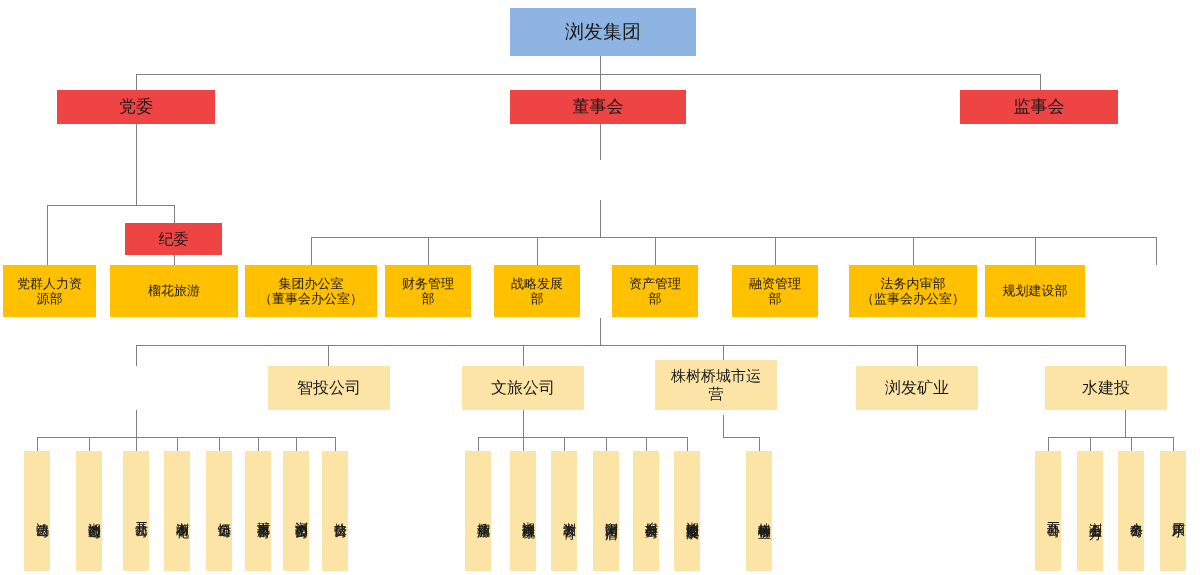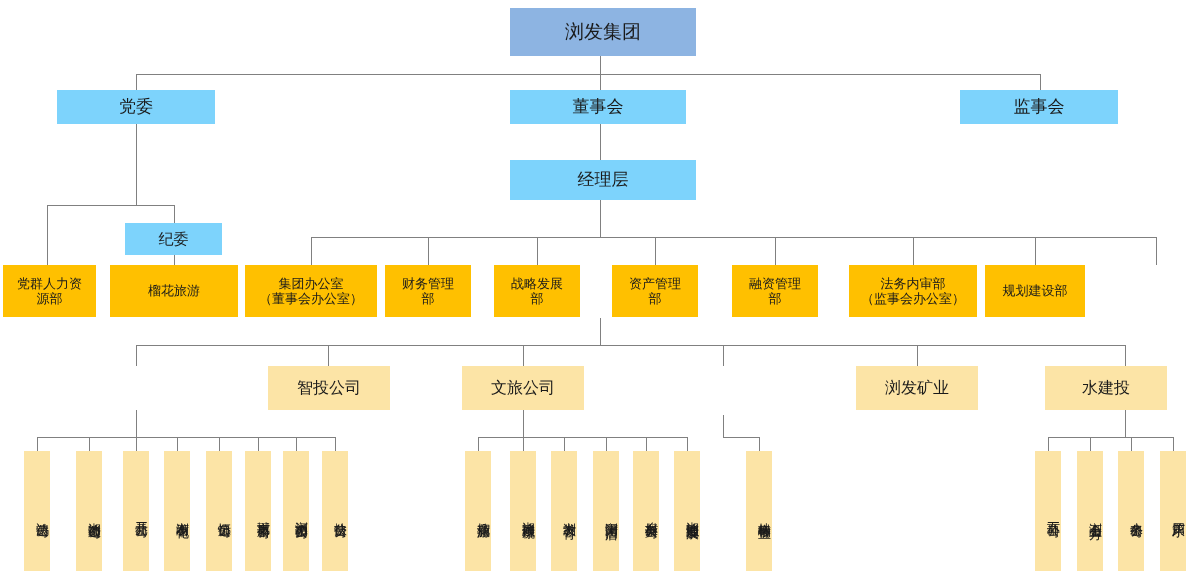--- a/index.html
+++ b/index.html
@@ -16,21 +16,21 @@
     box-sizing:border-box;
     display:flex;
     align-items:center;
     justify-content:center;
     text-align:center;
     color:#1a1a1a;
     line-height:1.18;
     white-space:pre-line;
   }
   .lvl-root{background:#8db4e2;font-size:19px;}
-  .lvl-green{background:#7dd3fc;font-size:17px;}
+  .lvl-green{background:#ef4444;font-size:17px;}
   .lvl-dept{background:#ffc000;font-size:13px;}
   .lvl-sub{background:#fce4a6;font-size:16px;}
   .lvl-leaf{
     background:#fce4a6;
     font-size:13px;
     writing-mode:vertical-rl;
     text-orientation:upright;
     letter-spacing:1px;
     padding-top:6px;
     align-items:flex-start;
@@ -111,21 +111,20 @@
   <div class="line v" style="left:1090px;top:437px;height:14px;"></div>
   <div class="line v" style="left:1131px;top:437px;height:14px;"></div>
   <div class="line v" style="left:1173px;top:437px;height:14px;"></div>
 
   <div class="node lvl-root" style="left:510px;top:8px;width:186px;height:48px;">浏发集团</div>
 
   <div class="node lvl-green" style="left:57px;top:90px;width:158px;height:34px;">党委</div>
   <div class="node lvl-green" style="left:510px;top:90px;width:176px;height:34px;">董事会</div>
   <div class="node lvl-green" style="left:960px;top:90px;width:158px;height:34px;">监事会</div>
 
-  <div class="node lvl-green" style="left:510px;top:160px;width:186px;height:40px;">经理层</div>
 
   <div class="node lvl-green" style="left:125px;top:223px;width:97px;height:32px;font-size:15px;">纪委</div>
 
   <div class="node lvl-dept" style="left:3px;top:265px;width:93px;height:52px;">党群人力资
 源部</div>
   <div class="node lvl-dept" style="left:110px;top:265px;width:128px;height:52px;">榴花旅游</div>
   <div class="node lvl-dept" style="left:245px;top:265px;width:132px;height:52px;">集团办公室
 （董事会办公室）</div>
   <div class="node lvl-dept" style="left:385px;top:265px;width:86px;height:52px;">财务管理
 部</div>
@@ -134,20 +133,22 @@
   <div class="node lvl-dept" style="left:612px;top:265px;width:86px;height:52px;">资产管理
 部</div>
   <div class="node lvl-dept" style="left:732px;top:265px;width:86px;height:52px;text-align:center;">融资管理
 部</div>
   <div class="node lvl-dept" style="left:849px;top:265px;width:128px;height:52px;">法务内审部
 （监事会办公室）</div>
   <div class="node lvl-dept" style="left:985px;top:265px;width:100px;height:52px;">规划建设部</div>
 
   <div class="node lvl-sub" style="left:268px;top:366px;width:122px;height:44px;">智投公司</div>
   <div class="node lvl-sub" style="left:462px;top:366px;width:122px;height:44px;">文旅公司</div>
+  <div class="node lvl-sub" style="left:655px;top:360px;width:122px;height:50px;font-size:15px;">株树桥城市运
+营</div>
   <div class="node lvl-sub" style="left:856px;top:366px;width:122px;height:44px;">浏发矿业</div>
   <div class="node lvl-sub" style="left:1045px;top:366px;width:122px;height:44px;">水建投</div>
 
   <div class="node lvl-leaf" style="left:24px;top:451px;width:26px;height:120px;">鸿达公司</div>
   <div class="node lvl-leaf" style="left:76px;top:451px;width:26px;height:120px;">湘赣边公司</div>
   <div class="node lvl-leaf" style="left:123px;top:451px;width:26px;height:120px;">开元公司</div>
   <div class="node lvl-leaf" style="left:164px;top:451px;width:26px;height:120px;">浏发中石化</div>
   <div class="node lvl-leaf" style="left:206px;top:451px;width:26px;height:120px;">恒远公司</div>
   <div class="node lvl-leaf" style="left:245px;top:451px;width:26px;height:120px;">城市更新公司</div>
   <div class="node lvl-leaf" style="left:283px;top:451px;width:26px;height:120px;">浏河拍卖公司</div>

